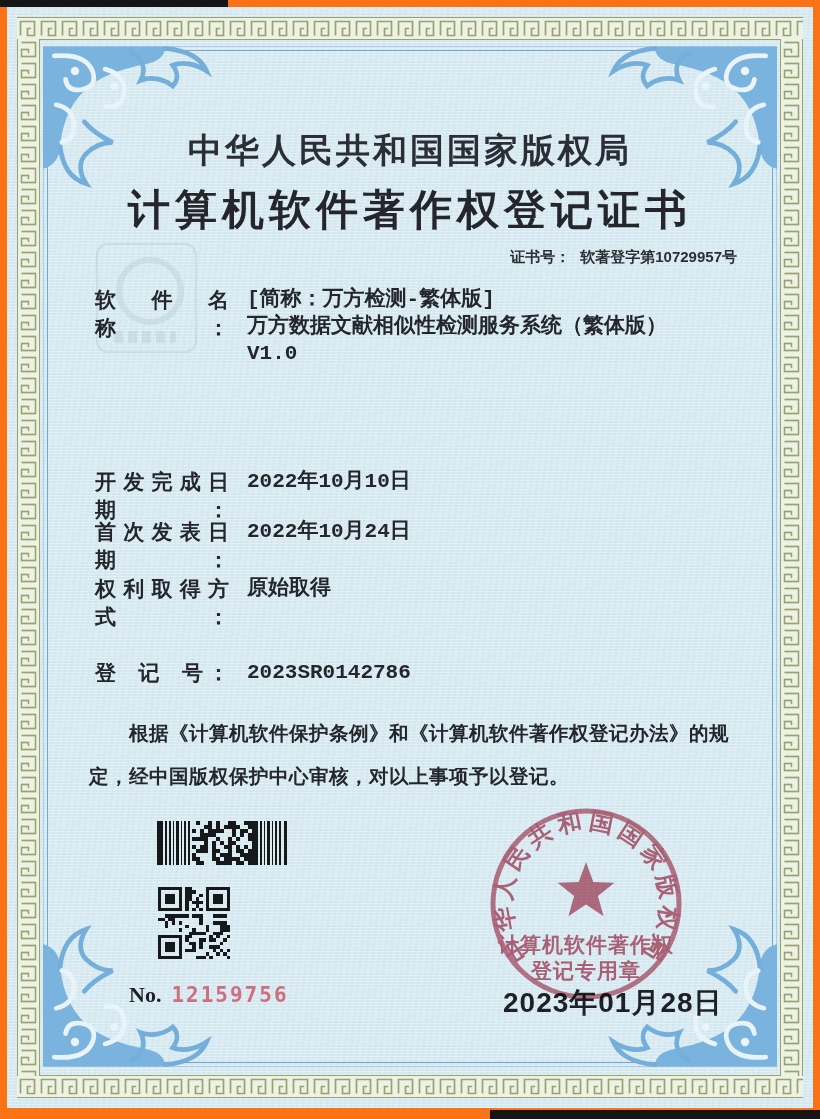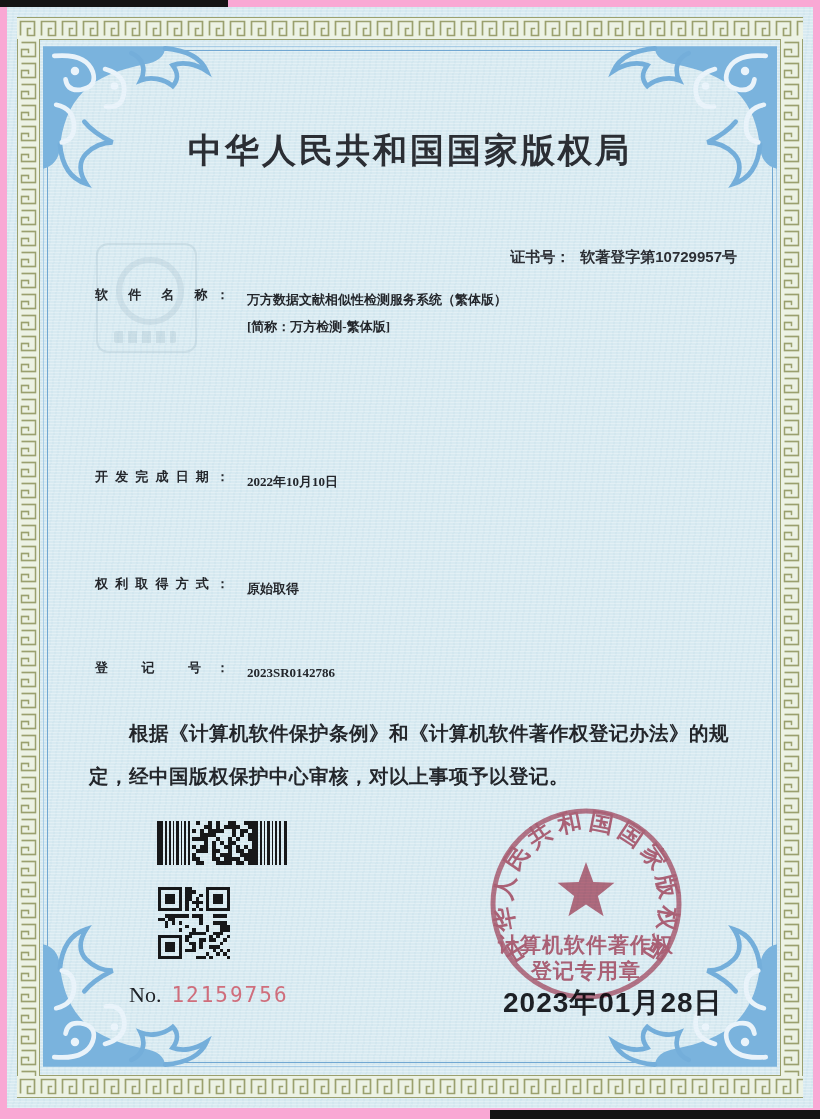--- a/index.html
+++ b/index.html
@@ -1,16 +1,16 @@
 <!DOCTYPE html>
 <html><head>
 <meta charset="utf-8">
 <style>
   html,body{margin:0;padding:0;background:#ffffff;}
-  .photo{position:relative;width:820px;height:1119px;background:#f9a8d4;overflow:hidden;
+  .photo{position:relative;width:820px;height:1119px;background:#f97316;overflow:hidden;
          font-family:"Liberation Serif","DejaVu Serif",serif;}
   
   .artifact{position:absolute;background:#151515;}
   .artifact.top-left{left:0;top:0;width:228px;height:7px;}
   .artifact.bottom-right{right:0;bottom:0;width:330px;height:9px;}
 
   
   .cert{position:absolute;left:7px;top:7px;right:7px;bottom:11px;
         background:
           repeating-linear-gradient(0deg, rgba(255,255,255,.28) 0 1px, rgba(0,0,0,0) 1px 3px),
@@ -53,38 +53,38 @@
   
   .authority{position:absolute;left:0;right:0;top:121px;text-align:center;
              font-size:34px;font-weight:700;letter-spacing:3px;color:#2b2e34;}
   .cert-title{position:absolute;left:0;right:0;top:175px;text-align:center;
               font-size:42px;font-weight:700;letter-spacing:5px;color:#24262c;}
   .certno{position:absolute;right:76px;top:241px;font-size:15px;font-weight:700;color:#2b2e34;
           font-family:"Liberation Sans","DejaVu Sans",sans-serif;}
   .certno .lbl{margin-right:10px;}
 
   .row{position:absolute;left:88px;display:flex;align-items:flex-start;
-       font-family:Liberation Serif, serif;
-       font-size:13px;font-weight:700;color:#23262b;}
+       font-family:Liberation Mono, monospace;
+       font-size:21px;font-weight:700;color:#23262b;}
   .row .lbl{display:inline-block;width:134px;text-align:justify;text-align-last:justify;flex:none;}
   .row .val{margin-left:18px;line-height:27px;}
   .row-software{top:279px;} .row-owner{top:369px;}
   .row-devdate{top:461px;justify-content:space-between;} .row-pubdate{top:511px;}
   .row-method{top:568px;}  .row-scope{top:611px;}
   .row-regno{top:652px;}
 
   .statement{position:absolute;left:82px;top:705px;width:650px;
              font-family:"Liberation Sans","DejaVu Sans",sans-serif;
              font-size:19.5px;font-weight:700;color:#23262b;line-height:43px;
              text-indent:2.05em;letter-spacing:.5px;}
 
   .barcode{position:absolute;left:150px;top:814px;}
   .qrcode{position:absolute;left:151px;top:880px;}
 
-  .serial{position:absolute;left:122px;top:975px;font-size:22px;color:#1e2126;}
+  .serial{position:absolute;left:122px;top:975px;font-size:22px;color:#1e2126;font-weight:bold;}
   .serial .num{font-family:"DejaVu Sans Mono","Liberation Mono",monospace;
                color:#cf6e7c;letter-spacing:2px;margin-left:10px;font-size:21px;}
 
   .issue-date{position:absolute;left:496px;top:977px;font-size:28px;font-weight:700;color:#1d2025;
               font-family:"Liberation Sans","DejaVu Sans",sans-serif;letter-spacing:1px;}
 
   .seal{position:absolute;left:464px;top:782px;width:230px;height:230px;
         mix-blend-mode:multiply;opacity:.93;}
 </style>
 </head>
@@ -172,34 +172,40 @@
       <circle cx="34" cy="26" r="4.5" fill="#eaf4fb"></circle>
         <circle cx="76" cy="42" r="4" fill="#eaf4fb"></circle>
     </svg>
 
     <div class="emboss">
       <div class="ring"></div>
         <div class="dots"></div>
     </div>
 
     <div class="authority">中华人民共和国国家版权局</div>
+    <div class="cert-title">计算机软件著作权登记证书</div>
     <div class="certno">
       <span class="lbl">证书号：</span><span>软著登字第10729957号</span>
     </div>
 
     <div class="row row-software">
       <span class="lbl">软 件 名 称：</span>
       <span class="val">
+        <span style="display:block">[简称：万方检测-繁体版]</span>
         <span style="display:block">万方数据文献相似性检测服务系统（繁体版）</span>
-        <span style="display:block">[简称：万方检测-繁体版]</span>
+        <span style="display:block">V1.0</span>
       </span>
     </div>
     <div class="row row-devdate">
       <span class="lbl">开发完成日期：</span>
       <span class="val">2022年10月10日</span>
+    </div>
+    <div class="row row-pubdate">
+      <span class="lbl">首次发表日期：</span>
+      <span class="val">2022年10月24日</span>
     </div>
     <div class="row row-method">
       <span class="lbl">权利取得方式：</span>
       <span class="val">原始取得</span>
     </div>
     <div class="row row-regno">
       <span class="lbl">登 记 号：</span>
       <span class="val">2023SR0142786</span>
     </div>
 

